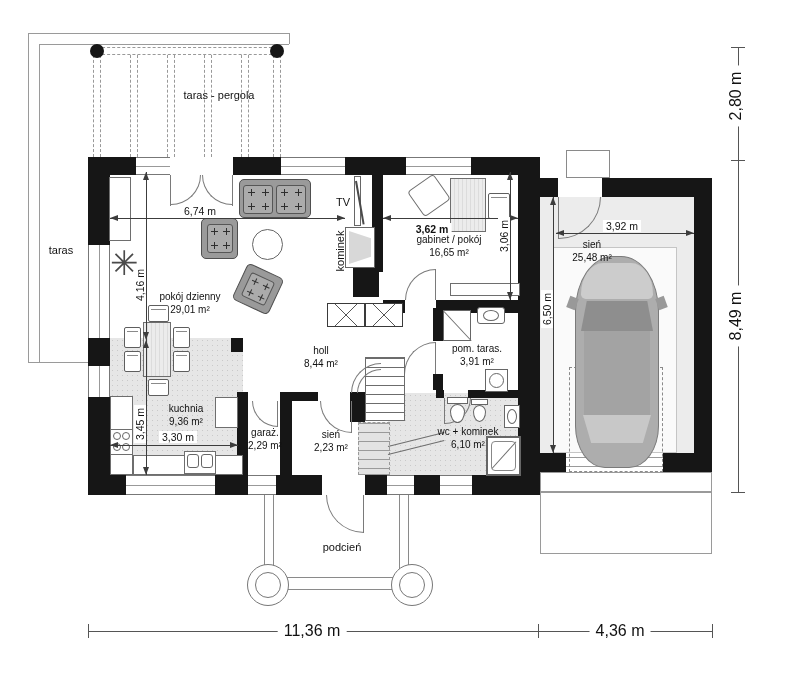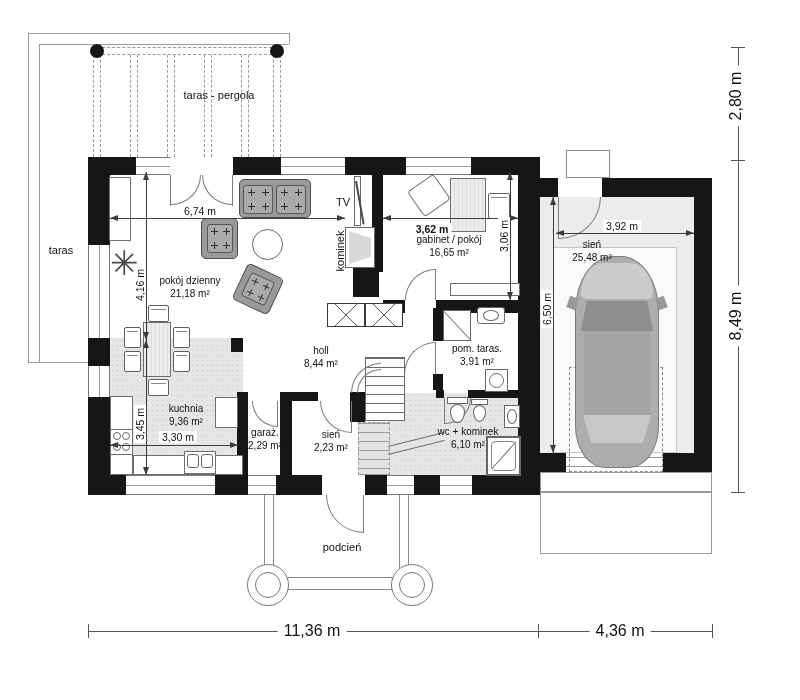--- a/index.html
+++ b/index.html
@@ -295,23 +295,23 @@
   <div class="dlabel rot" style="left:140px;top:424px;"><span>3,45 m</span></div>
   <div class="dlabel" style="left:178px;top:437px;"><span>3,30 m</span></div>
   <div class="dlabel rot" style="left:504px;top:236px;"><span>3,06 m</span></div>
   <div class="dlabel" style="left:622px;top:226px;"><span>3,92 m</span></div>
   <div class="dlabel rot" style="left:547px;top:309px;"><span>6,50 m</span></div>
   <div class="dlabel rot big" style="left:736px;top:96px;"><span>2,80 m</span></div>
   <div class="dlabel rot big" style="left:736px;top:316px;"><span>8,49 m</span></div>
   <div class="dlabel big" style="left:312px;top:631px;"><span>11,36 m</span></div>
   <div class="dlabel big" style="left:620px;top:631px;"><span>4,36 m</span></div>
 
-  <div class="rlabel" style="left:190px;top:287px;">
+  <div class="rlabel" style="left:190px;top:303px;">
     <span>pokój dzienny</span>
-      <span>21,18 m²</span>
+      <span>29,01 m²</span>
     </div>
   <div class="rlabel" style="left:449px;top:246px;">
     <span>gabinet / pokój</span>
       <span>16,65 m²</span>
     </div>
   <div class="rlabel" style="left:186px;top:415px;">
     <span>kuchnia</span>
       <span>9,36 m²</span>
     </div>
   <div class="rlabel" style="left:265px;top:439px;">

